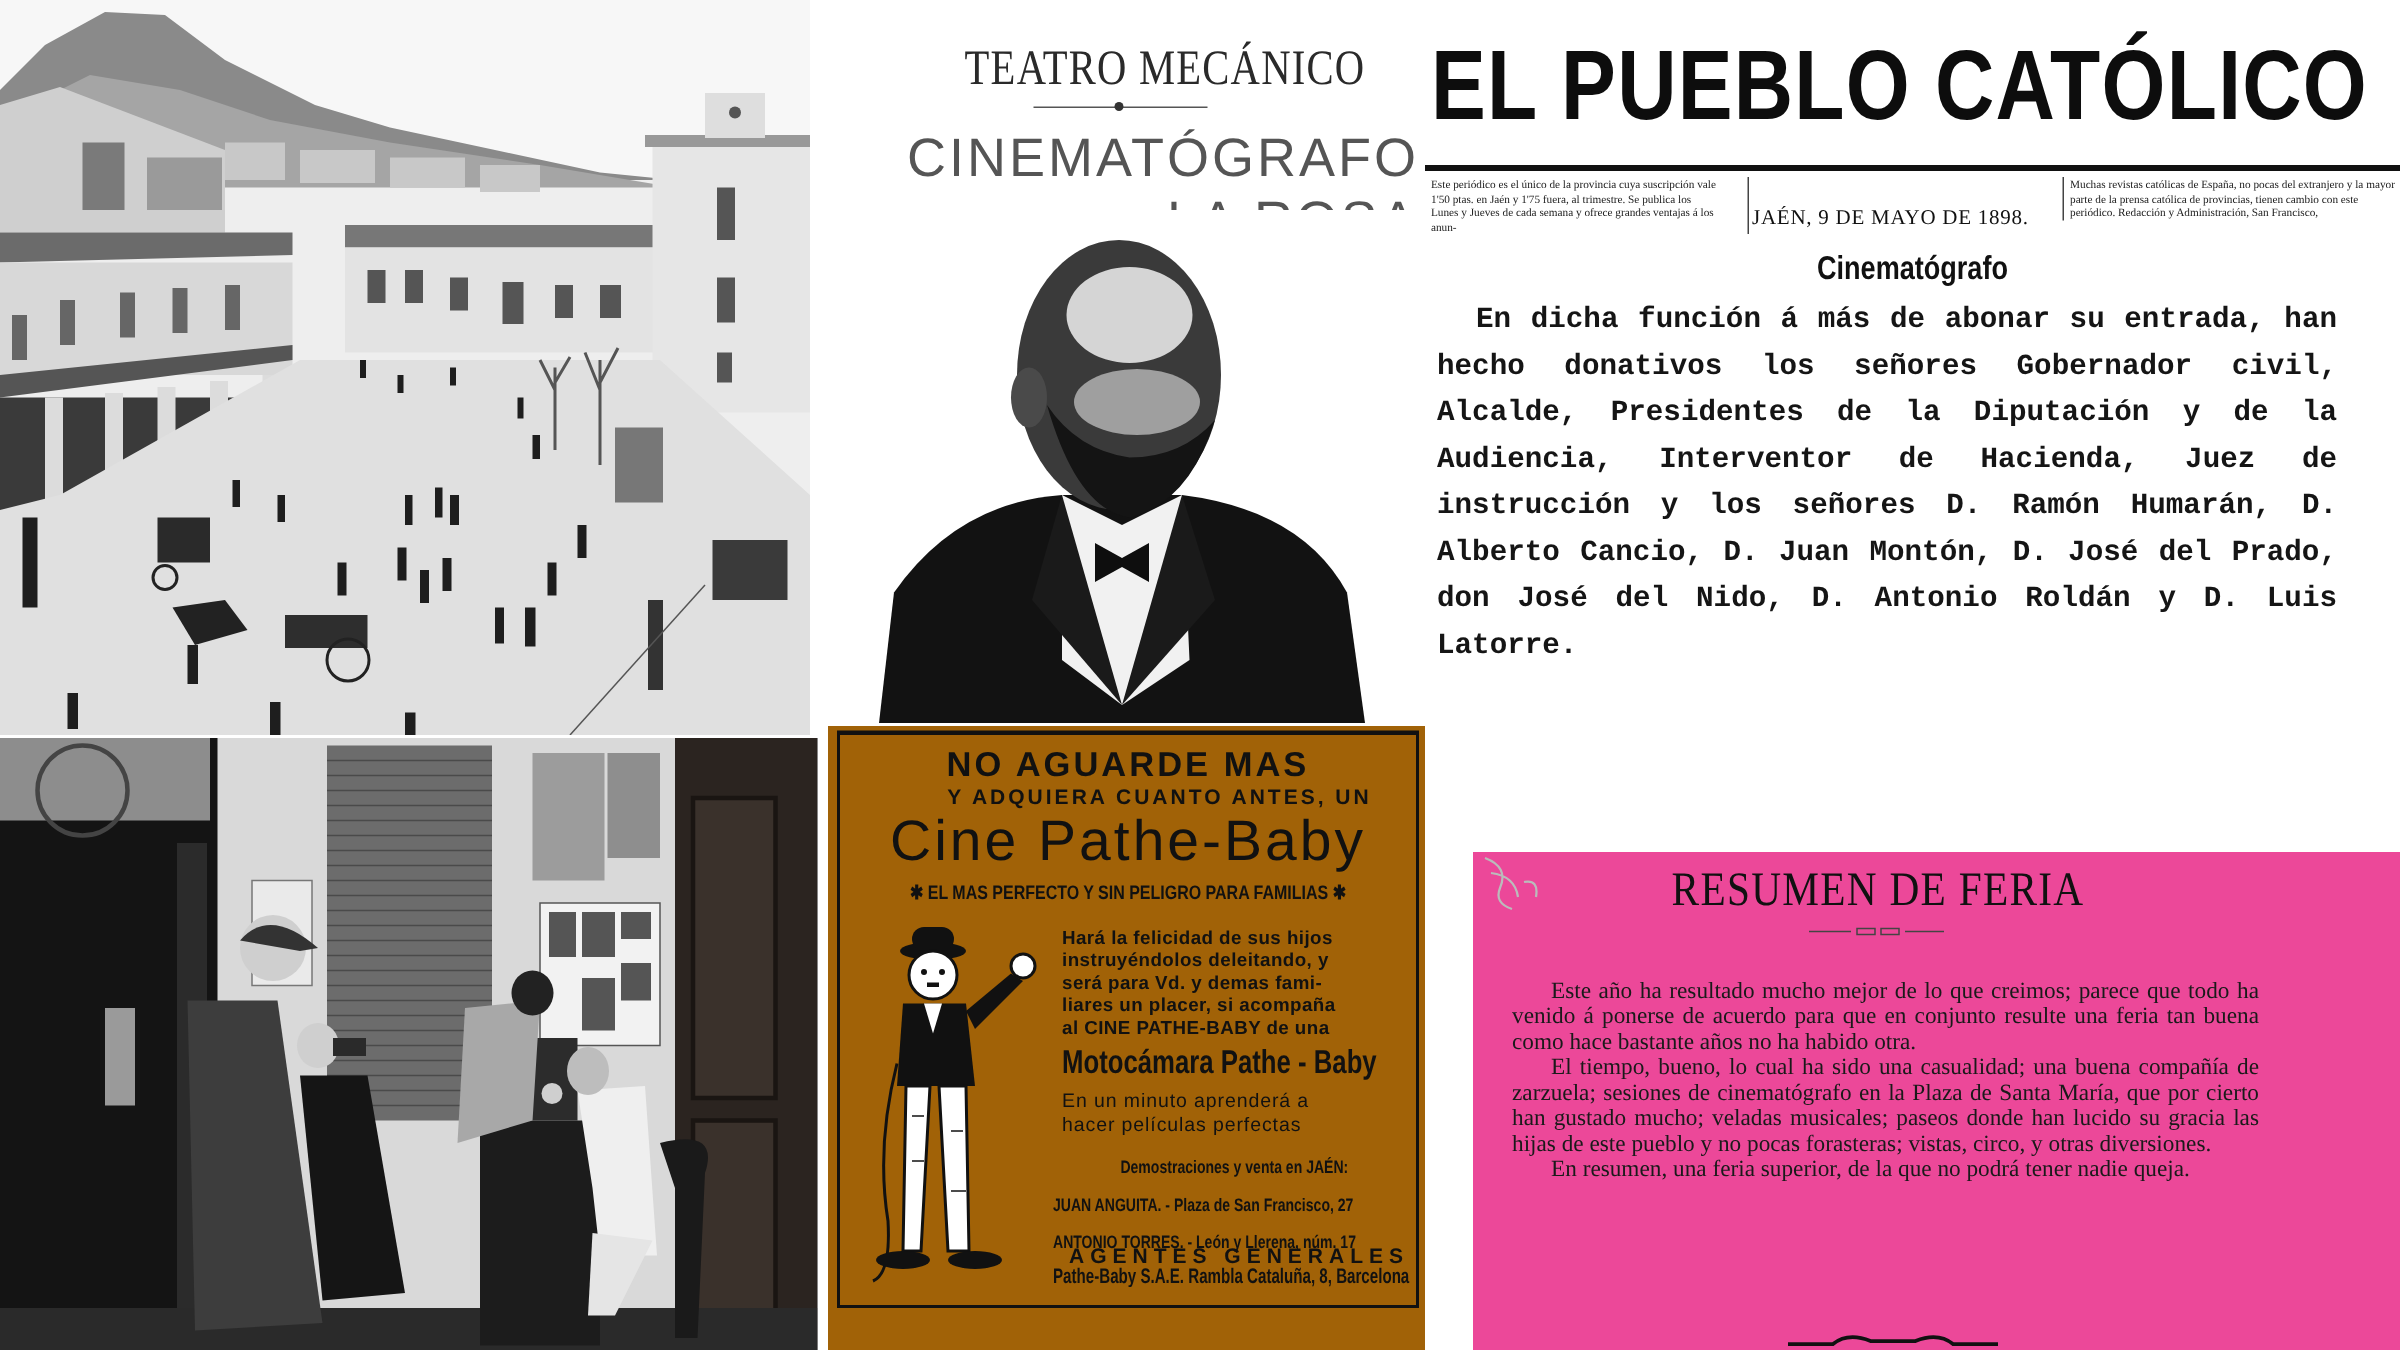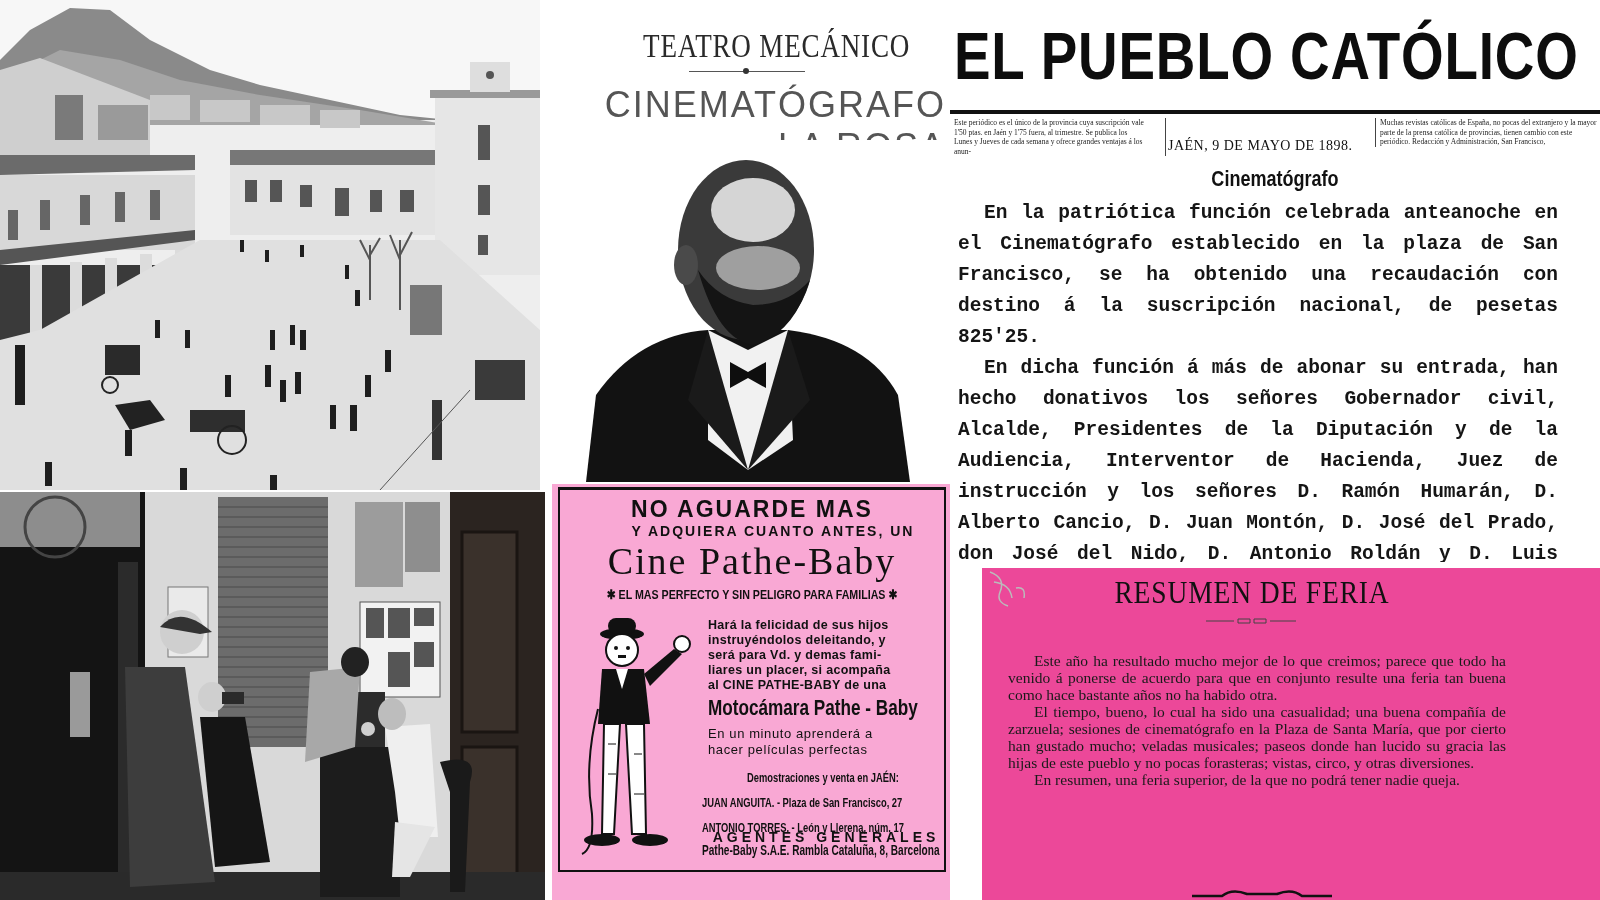--- a/index.html
+++ b/index.html
@@ -17,25 +17,25 @@
   
   #p-teatro { left:548px; top:0; width:398px; height:482px; background:#fff; text-align:right; }
   .teatro-title { margin-top:28px; font-family:"Liberation Serif", serif; font-size:33px; letter-spacing:1px; color:#2a2a2a; transform:scaleX(0.82); font-weight:normal; }
   .teatro-rule { width:116px; height:1px; background:#555; margin:6px auto 0; position:relative; }
   .teatro-rule::after { content:""; position:absolute; left:54px; top:-3px; width:6px; height:6px; background:#333; border-radius:50%; }
   .teatro-sub { margin-top:12px; font-family:"Liberation Sans", sans-serif; font-size:36px; letter-spacing:2px; color:#555; font-weight:normal; }
   .portrait { position:absolute; left:0; top:140px; width:398px; height:342px; }
   .portrait svg { width:100%; height:100%; display:block; }
 
   
-  #p-ad { left:552px; top:484px; width:398px; height:416px; background:#f9a8d4; }
+  #p-ad { left:552px; top:484px; width:398px; height:416px; background:#a16207; }
   .ad-box { position:absolute; left:6px; top:3px; width:384px; height:380px; border:2px solid #111; border-top-width:3px; }
   .ad-head { text-align:center; font-family:"Liberation Sans", sans-serif; font-weight:bold; font-size:23px; letter-spacing:2px; margin-top:6px; }
   .ad-sub1 { text-align:center; font-family:"Liberation Sans", sans-serif; font-weight:bold; font-size:14px; letter-spacing:2px; margin-top:0;padding-left:42px; }
-  .ad-brand { text-align:center; font-family:Liberation Serif, serif; font-size:38px; letter-spacing:2px; margin-top:2px; line-height:40px; }
+  .ad-brand { text-align:center; font-family:Liberation Sans, sans-serif; font-size:38px; letter-spacing:2px; margin-top:2px; line-height:40px; }
   .ad-tag { text-align:center; font-family:"Liberation Sans", sans-serif; font-weight:bold; font-size:13px; transform:scaleX(0.82); margin-top:6px; white-space:nowrap; }
   .ad-body { position:absolute; left:148px; top:128px; width:236px; font-family:"Liberation Sans", sans-serif; font-weight:bold; font-size:12.5px; line-height:15px; letter-spacing:0.3px; }
   .ad-moto { position:absolute; left:148px; top:205px; width:240px; font-family:"Liberation Sans", sans-serif; font-weight:bold; font-size:22px; transform:scaleX(0.78); transform-origin:left; white-space:nowrap; }
   .ad-minuto { position:absolute; left:148px; top:236px; width:236px; font-family:"Liberation Sans", sans-serif; font-weight:normal; font-size:13px; line-height:16px; letter-spacing:0.6px; }
   .ad-list { position:absolute; left:142px; top:276px; width:244px; font-family:"Liberation Sans", sans-serif; font-weight:bold; font-size:12px; line-height:25px; transform:scaleX(0.78); transform-origin:left; white-space:nowrap; }
   .ad-list .center { text-align:center; width:310px; }
   .ad-agentes { position:absolute; left:148px; top:339px; width:236px; text-align:center; font-family:"Liberation Sans", sans-serif; font-weight:bold; font-size:14px; letter-spacing:4px; }
   .ad-footer { position:absolute; left:142px; top:352px; font-family:"Liberation Sans", sans-serif; font-weight:bold; font-size:14px; transform:scaleX(0.72); transform-origin:left; white-space:nowrap; }
   .chaplin { position:absolute; left:4px; top:124px; width:146px; height:252px; }
   .chaplin svg { width:100%; height:100%; }
@@ -340,21 +340,20 @@
 </div>
 
 <div class="panel" id="p-pueblo">
   <div class="pueblo-mast">EL PUEBLO CATÓLICO</div>
   <div class="pueblo-rule"></div>
   <div class="pueblo-info left">Este periódico es el único de la provincia cuya suscripción vale 1'50 ptas. en Jaén y 1'75 fuera, al trimestre. Se publica los Lunes y Jueves de cada semana y ofrece grandes ventajas á los anun-</div>
   <div class="pueblo-date">JAÉN, 9 DE MAYO DE 1898.</div>
   <div class="pueblo-info right">Muchas revistas católicas de España, no pocas del extranjero y la mayor parte de la prensa católica de provincias, tienen cambio con este periódico. Redacción y Administración, San Francisco,</div>
   <div class="pueblo-section">Cinematógrafo</div>
   <div class="pueblo-body">
-    <p>En la patriótica función celebrada anteanoche en el Cinematógrafo establecido en la plaza de San Francisco, se ha obtenido una recaudación con destino á la suscripción nacional, de pesetas 825'25.</p>
     <p>En dicha función á más de abonar su entrada, han hecho donativos los señores Gobernador civil, Alcalde, Presidentes de la Diputación y de la Audiencia, Interventor de Hacienda, Juez de instrucción y los señores D. Ramón Humarán, D. Alberto Cancio, D. Juan Montón, D. José del Prado, don José del Nido, D. Antonio Roldán y D. Luis Latorre.</p>
   </div>
 </div>
 
 <div class="panel" id="p-feria">
   <svg class="feria-corner" viewBox="0 0 46 44">
     <path d="M4 4 Q20 10 14 24 Q10 34 22 38 M8 14 Q24 16 26 30 M30 20 Q40 18 38 30" fill="none" stroke="#bbb" stroke-width="1.5"></path>
   </svg>
   <div class="feria-title">RESUMEN DE FERIA</div>
   <svg class="feria-orn" viewBox="0 0 90 6">

